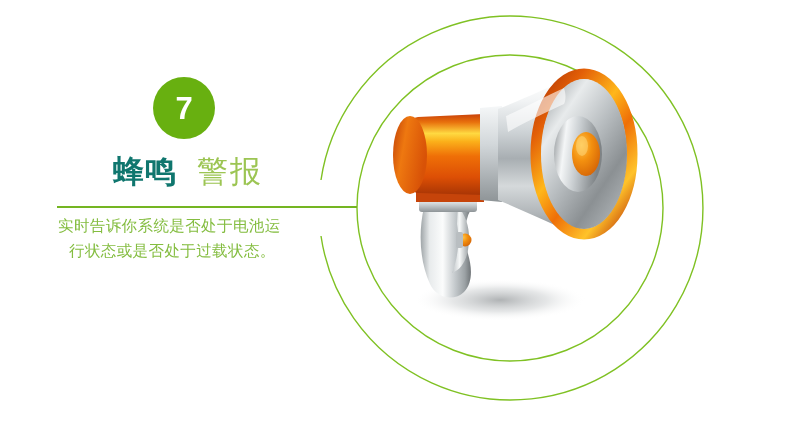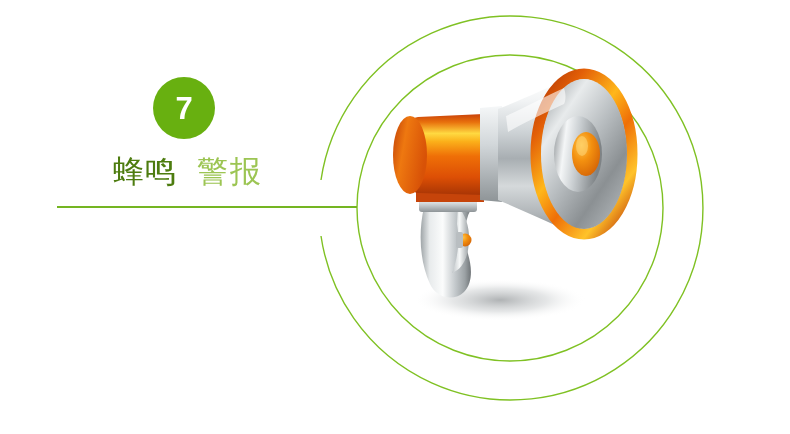--- a/index.html
+++ b/index.html
@@ -47,22 +47,22 @@
 
   .title {
     position: absolute;
     left: 113px;
     top: 154px;
     font-size: 31px;
     line-height: 1.15;
     white-space: nowrap;
   }
   .title .t-strong {
-    color: #4d7c0f;
-    font-weight: normal;
+    color: #0f766e;
+    font-weight: bold;
     letter-spacing: 1px;
   }
   .title .t-light {
     color: #9cc553;
     font-weight: normal;
     letter-spacing: 2px;
     margin-left: 20px;
   }
 
   .divider {
@@ -112,20 +112,24 @@
   <div class="badge">
     <span>7</span>
   </div>
 
   <div class="title">
     <span class="t-strong">蜂鸣</span><span class="t-light">警报</span>
   </div>
 
   <div class="divider"></div>
 
+  <div class="body-text">
+    <span class="ln">实时告诉你系统是否处于电池运</span>
+    <span class="ln ln2">行状态或是否处于过载状态。</span>
+  </div>
 
   <svg class="megaphone" viewBox="0 0 290 270" xmlns="http://www.w3.org/2000/svg">
     <defs>
 
       <linearGradient id="coneGrad" x1="0" y1="0" x2="0" y2="1">
         <stop offset="0%" stop-color="#ffffff"></stop>
         <stop offset="14%" stop-color="#f2f4f5"></stop>
         <stop offset="34%" stop-color="#cfd4d7"></stop>
         <stop offset="52%" stop-color="#a8aeb2"></stop>
         <stop offset="70%" stop-color="#d5d9db"></stop>

